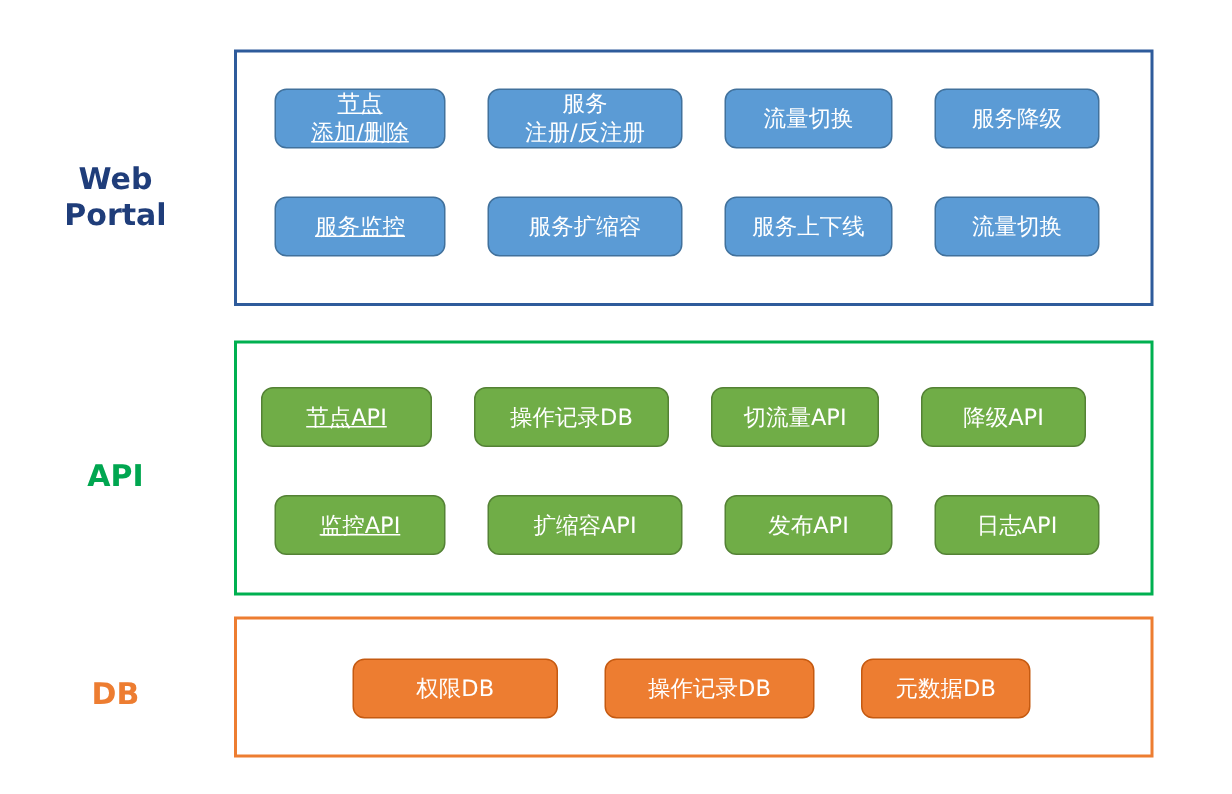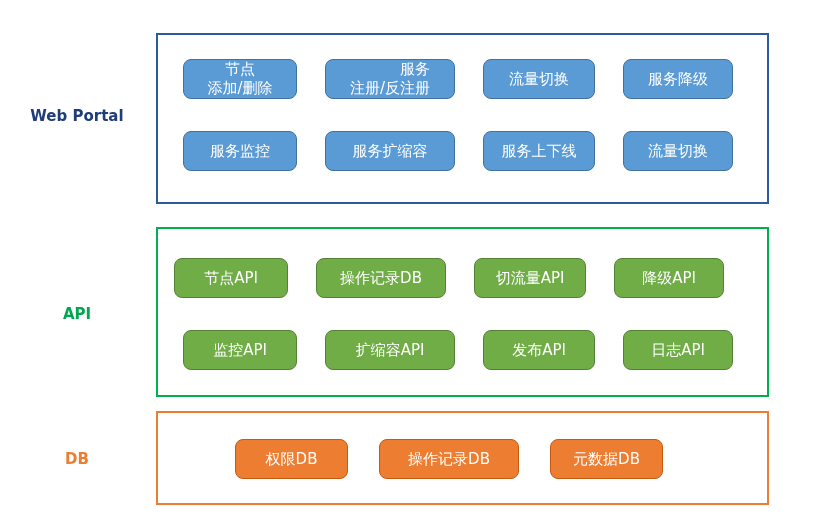--- a/index.html
+++ b/index.html
@@ -9,21 +9,21 @@
   }
   html,body{margin:0;padding:0;background:#ffffff;}
   body{font-family:"DejaVu Sans","Liberation Sans",sans-serif;}
   .canvas{position:relative;width:821px;height:529px;background:#ffffff;overflow:hidden;}
 
   .layer-box{position:absolute;background:#ffffff;box-sizing:border-box;}
   .portal-box{left:156px;top:33px;width:613px;height:171px;border:2px solid var(--blue-box);}
   .api-box{left:156px;top:227px;width:613px;height:170px;border:2px solid var(--green-box);}
   .db-box{left:156px;top:411px;width:613px;height:94px;border:2px solid var(--orange-box);}
 
-  .layer-label{position:absolute;left:22px;width:110px;text-align:center;font-weight:bold;font-size:15px;}
+  .layer-label{position:absolute;left:22px;width:110px;text-align:center;font-weight:bold;font-size:20px;}
   .portal-label{top:107px;color:var(--blue-label);}
   .api-label{top:305px;color:var(--green-label);}
   .db-label{top:450px;color:var(--orange-label);}
 
   .btn-row{display:flex;align-items:center;}
   .portal-box .btn-row,.api-box .btn-row{padding-left:25px;column-gap:28px;}
   .portal-box .row1{margin-top:24px;}
   .portal-box .row2{margin-top:32px;}
   .api-box .row1{margin-top:29px;padding-left:16px;}
   .api-box .row2{margin-top:32px;}
@@ -31,25 +31,25 @@
 
   .btn{
     height:40px;border-radius:8px;display:flex;align-items:center;justify-content:center;
     color:#ffffff;font-size:15px;line-height:1.25;text-align:center;white-space:pre-line;
     box-sizing:border-box;flex:0 0 auto;
   }
   .btn.blue{background:var(--blue-fill);border:1px solid var(--blue-edge);}
   .btn.green{background:var(--green-fill);border:1px solid var(--green-edge);}
   .btn.orange{background:var(--orange-fill);border:1px solid var(--orange-edge);}
 
-  .c1{width:114px;}
-  .c2{width:130px;text-align:right;}
+  .c1{width:114px;text-decoration:underline;}
+  .c2{width:130px;}
   .c3{width:112px;}
   .c4{width:110px;}
-  .d1{width:113px;text-align:right;}
+  .d1{width:137px;text-align:right;}
   .d2{width:140px;}
   .d3{width:113px;text-align:right;}
 </style>
 </head>
 <body>
 
 <div class="canvas">
 
   <div class="layer-label portal-label">Web Portal</div>
   <div class="layer-label api-label">API</div>

